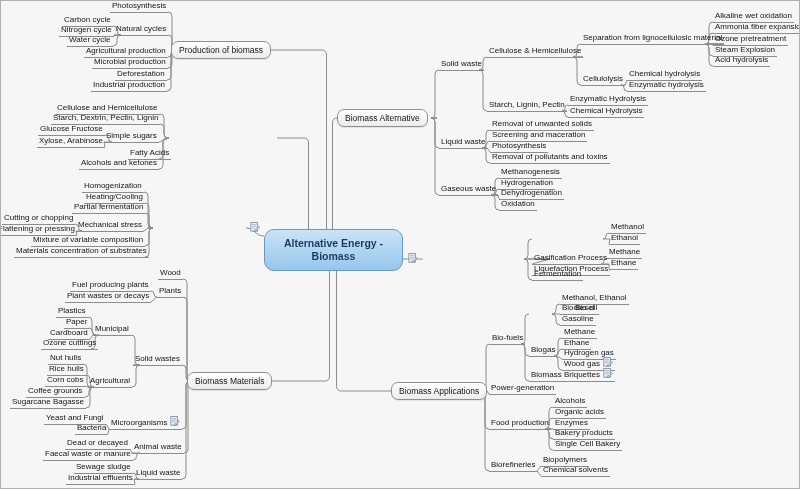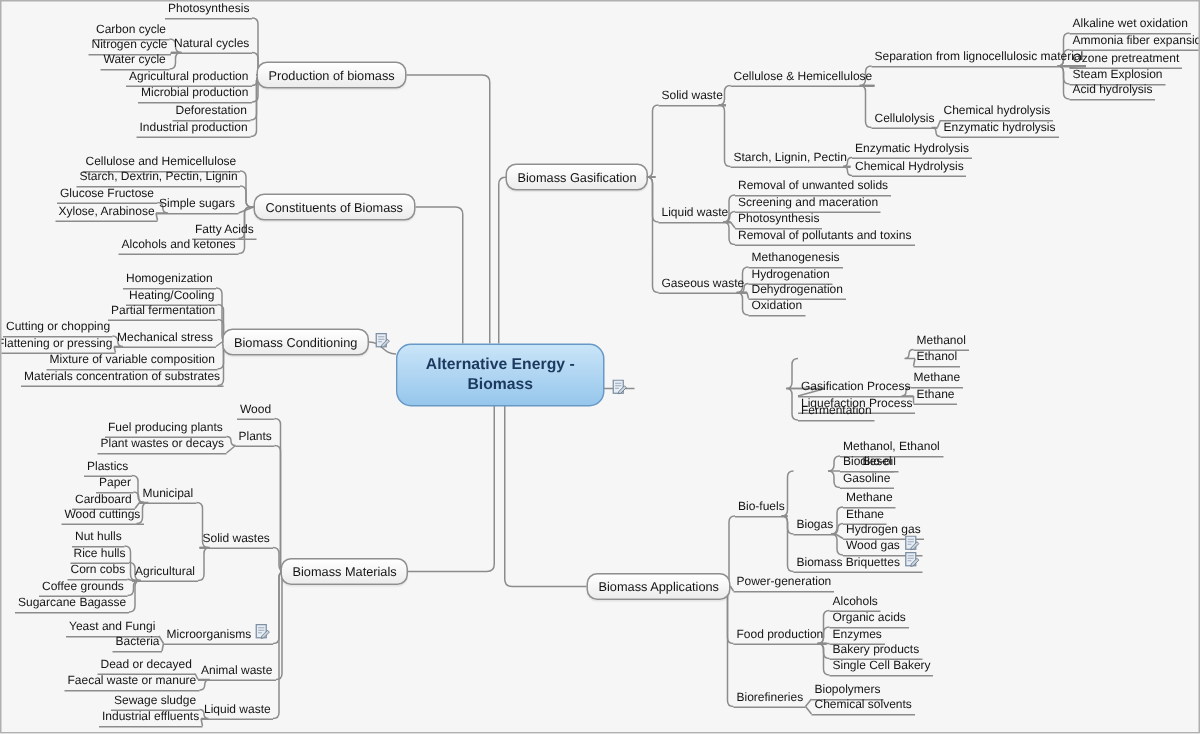--- a/index.html
+++ b/index.html
@@ -149,68 +149,66 @@
 <div class="node bubble" style="left: 170px; top: 40px;"><span>Production of biomass</span></div>
     <div class="node leaf" style="left: 109px; top: 0px;"><span>Photosynthesis</span></div>
     <div class="node leaf" style="left: 113px; top: 23px;"><span>Natural cycles</span></div>
     <div class="node leaf" style="left: 61px; top: 14px;"><span>Carbon cycle</span></div>
     <div class="node leaf" style="left: 58px; top: 24px;"><span>Nitrogen cycle</span></div>
     <div class="node leaf" style="left: 66px; top: 34px;"><span>Water cycle</span></div>
     <div class="node leaf" style="left: 83px; top: 45px;"><span>Agricultural production</span></div>
     <div class="node leaf" style="left: 91px; top: 56px;"><span>Microbial production</span></div>
     <div class="node leaf" style="left: 114px; top: 68px;"><span>Deforestation</span></div>
     <div class="node leaf" style="left: 90px; top: 79px;"><span>Industrial production</span></div>
-    <div class="node bubble" style="left: 168px; top: 128px;"><span>Constituents of Biomass</span></div>
     <div class="node leaf" style="left: 54px; top: 102px;"><span>Cellulose and Hemicellulose</span></div>
     <div class="node leaf" style="left: 50px; top: 112px;"><span>Starch, Dextrin, Pectin, Lignin</span></div>
     <div class="node leaf" style="left: 103px; top: 130px;"><span>Simple sugars</span></div>
     <div class="node leaf" style="left: 37px; top: 123px;"><span>Glucose Fructose</span></div>
     <div class="node leaf" style="left: 36px; top: 135px;"><span>Xylose, Arabinose</span></div>
     <div class="node leaf" style="left: 115px; top: 147px; margin-left: 12px;"><span>Fatty Acids</span></div>
     <div class="node leaf" style="left: 78px; top: 157px;"><span>Alcohols and ketones</span></div>
-    <div class="node bubble" style="left: 147px; top: 218px;"><span>Biomass Conditioning</span></div>
     <div class="node leaf" style="left: 81px; top: 180px;"><span>Homogenization</span></div>
     <div class="node leaf" style="left: 83px; top: 191px;"><span>Heating/Cooling</span></div>
     <div class="node leaf" style="left: 71px; top: 201px;"><span>Partial fermentation</span></div>
     <div class="node leaf" style="left: 75px; top: 219px;"><span>Mechanical stress</span></div>
     <div class="node leaf" style="left: 1px; top: 212px;"><span>Cutting or chopping</span></div>
     <div class="node leaf" style="left: -5px; top: 223px;"><span>Flattening or pressing</span></div>
     <div class="node leaf" style="left: 30px; top: 234px;"><span>Mixture of variable composition</span></div>
     <div class="node leaf" style="left: 13px; top: 245px;"><span>Materials concentration of substrates</span></div>
     <div class="node bubble" style="left: 186px; top: 371px;"><span>Biomass Materials</span></div>
     <div class="node leaf" style="left: 157px; top: 267px;"><span>Wood</span></div>
     <div class="node leaf" style="left: 156px; top: 285px;"><span>Plants</span></div>
     <div class="node leaf" style="left: 69px; top: 279px;"><span>Fuel producing plants</span></div>
     <div class="node leaf" style="left: 64px; top: 290px;"><span>Plant wastes or decays</span></div>
     <div class="node leaf" style="left: 132px; top: 353px;"><span>Solid wastes</span></div>
     <div class="node leaf" style="left: 92px; top: 323px;"><span>Municipal</span></div>
     <div class="node leaf" style="left: 55px; top: 305px;"><span>Plastics</span></div>
     <div class="node leaf" style="left: 63px; top: 316px;"><span>Paper</span></div>
     <div class="node leaf" style="left: 47px; top: 327px;"><span>Cardboard</span></div>
-    <div class="node leaf" style="left: 40px; top: 337px;"><span>Wood cuttings</span></div>
+    <div class="node leaf" style="left: 40px; top: 337px;"><span>Ozone cuttings</span></div>
     <div class="node leaf" style="left: 87px; top: 375px;"><span>Agricultural</span></div>
     <div class="node leaf" style="left: 47px; top: 352px;"><span>Nut hulls</span></div>
     <div class="node leaf" style="left: 46px; top: 363px;"><span>Rice hulls</span></div>
     <div class="node leaf" style="left: 44px; top: 374px;"><span>Corn cobs</span></div>
     <div class="node leaf" style="left: 25px; top: 385px;"><span>Coffee grounds</span></div>
     <div class="node leaf" style="left: 9px; top: 396px;"><span>Sugarcane Bagasse</span></div>
     <div class="node leaf" style="left: 108px; top: 415px;"><span>Microorganisms</span><span class="note-icon inline"><svg width="10" height="10" viewBox="0 0 12 12">
           <rect x="1" y="0.5" width="8" height="10.5" fill="#e7edf4" stroke="#7d8fa2" stroke-width="1"></rect>
           <path d="M2.5 3h5M2.5 5h5M2.5 7h3" stroke="#9aa9ba" stroke-width="0.8" fill="none"></path>
           <path d="M5.5 9.5l4.5-4.5 1.5 1.5-4.5 4.5-2 0.5z" fill="#c9d3de" stroke="#6b7a8c" stroke-width="0.7"></path>
         </svg></span></div>
     <div class="node leaf" style="left: 43px; top: 412px;"><span>Yeast and Fungi</span></div>
     <div class="node leaf" style="left: 74px; top: 422px;"><span>Bacteria</span></div>
     <div class="node leaf" style="left: 131px; top: 441px;"><span>Animal waste</span></div>
     <div class="node leaf" style="left: 64px; top: 437px;"><span>Dead or decayed</span></div>
     <div class="node leaf" style="left: 42px; top: 448px;"><span>Faecal waste or manure</span></div>
     <div class="node leaf" style="left: 133px; top: 467px;"><span>Liquid waste</span></div>
     <div class="node leaf" style="left: 73px; top: 461px;"><span>Sewage sludge</span></div>
     <div class="node leaf" style="left: 65px; top: 472px;"><span>Industrial effluents</span></div>
-    <div class="node bubble" style="left: 336px; top: 108px;"><span>Biomass Gasification</span></div>
+    <div class="node bubble" style="left: 336px; top: 108px;"><span>Biomass Alternative</span></div>
     <div class="node leaf" style="left: 438px; top: 58px;"><span>Solid waste</span></div>
     <div class="node leaf" style="left: 486px; top: 45px;"><span>Cellulose &amp; Hemicellulose</span></div>
     <div class="node leaf" style="left: 580px; top: 32px;"><span>Separation from lignocellulosic material</span></div>
     <div class="node leaf" style="left: 712px; top: 10px;"><span>Alkaline wet oxidation</span></div>
     <div class="node leaf" style="left: 712px; top: 21px;"><span>Ammonia fiber expansion</span></div>
     <div class="node leaf" style="left: 712px; top: 33px;"><span>Ozone pretreatment</span></div>
     <div class="node leaf" style="left: 712px; top: 44px;"><span>Steam Explosion</span></div>
     <div class="node leaf" style="left: 712px; top: 54px;"><span>Acid hydrolysis</span></div>
     <div class="node leaf" style="left: 580px; top: 73px;"><span>Cellulolysis</span></div>
     <div class="node leaf" style="left: 626px; top: 68px;"><span>Chemical hydrolysis</span></div>

